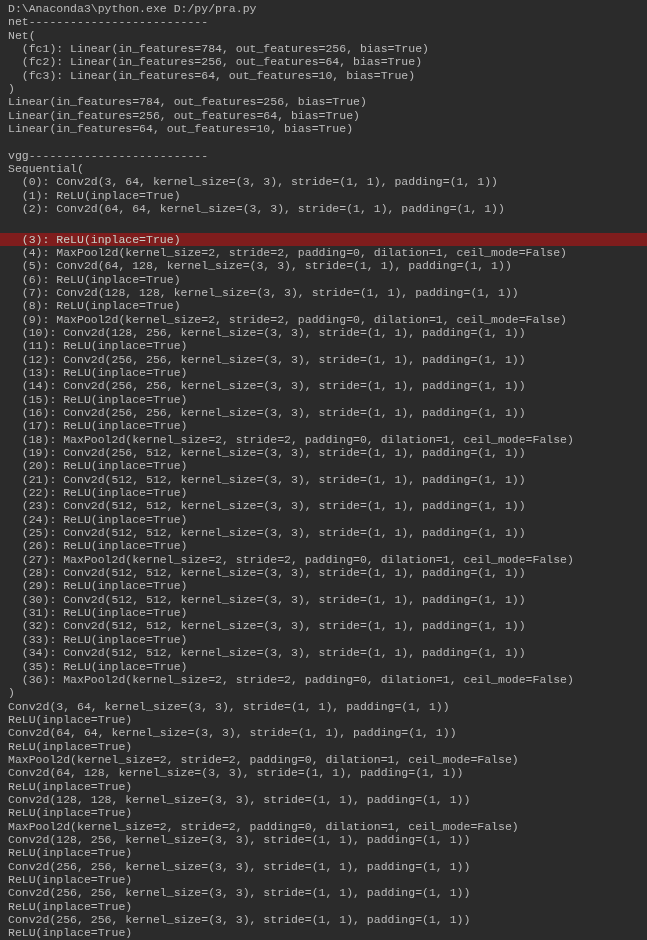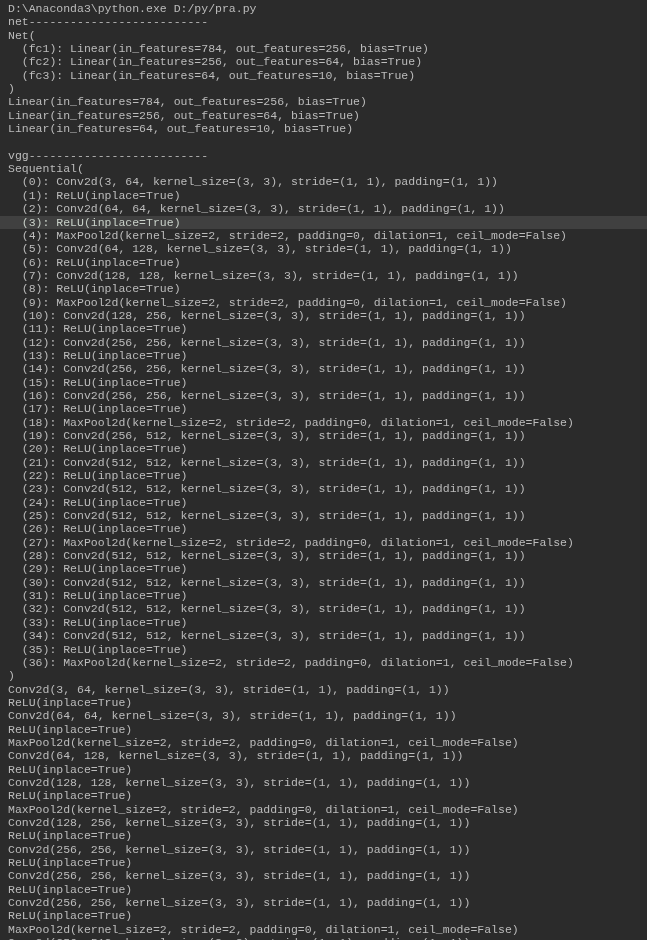--- a/index.html
+++ b/index.html
@@ -15,20 +15,21 @@
     font-size: 11.5px;
     line-height: 13.35px;
     color: #bcbcbc;
     white-space: pre;
     padding: 2px 0 0 0;
   }
   .line {
     padding: 0 8px;
   }
   .line.highlight {
-    background: #404040;
+    background: #7f1d1d;
     color: #c8d0c8;
+    margin-top: 17px;
   }
 </style>
 </head>
 <body>
 
 <div class="console" id="console"><div class="line">D:\Anaconda3\python.exe D:/py/pra.py</div><div class="line">net--------------------------</div><div class="line">Net(</div><div class="line">  (fc1): Linear(in_features=784, out_features=256, bias=True)</div><div class="line">  (fc2): Linear(in_features=256, out_features=64, bias=True)</div><div class="line">  (fc3): Linear(in_features=64, out_features=10, bias=True)</div><div class="line">)</div><div class="line">Linear(in_features=784, out_features=256, bias=True)</div><div class="line">Linear(in_features=256, out_features=64, bias=True)</div><div class="line">Linear(in_features=64, out_features=10, bias=True)</div><div class="line">&nbsp;</div><div class="line">vgg--------------------------</div><div class="line">Sequential(</div><div class="line">  (0): Conv2d(3, 64, kernel_size=(3, 3), stride=(1, 1), padding=(1, 1))</div><div class="line">  (1): ReLU(inplace=True)</div><div class="line">  (2): Conv2d(64, 64, kernel_size=(3, 3), stride=(1, 1), padding=(1, 1))</div><div class="line highlight">  (3): ReLU(inplace=True)</div><div class="line">  (4): MaxPool2d(kernel_size=2, stride=2, padding=0, dilation=1, ceil_mode=False)</div><div class="line">  (5): Conv2d(64, 128, kernel_size=(3, 3), stride=(1, 1), padding=(1, 1))</div><div class="line">  (6): ReLU(inplace=True)</div><div class="line">  (7): Conv2d(128, 128, kernel_size=(3, 3), stride=(1, 1), padding=(1, 1))</div><div class="line">  (8): ReLU(inplace=True)</div><div class="line">  (9): MaxPool2d(kernel_size=2, stride=2, padding=0, dilation=1, ceil_mode=False)</div><div class="line">  (10): Conv2d(128, 256, kernel_size=(3, 3), stride=(1, 1), padding=(1, 1))</div><div class="line">  (11): ReLU(inplace=True)</div><div class="line">  (12): Conv2d(256, 256, kernel_size=(3, 3), stride=(1, 1), padding=(1, 1))</div><div class="line">  (13): ReLU(inplace=True)</div><div class="line">  (14): Conv2d(256, 256, kernel_size=(3, 3), stride=(1, 1), padding=(1, 1))</div><div class="line">  (15): ReLU(inplace=True)</div><div class="line">  (16): Conv2d(256, 256, kernel_size=(3, 3), stride=(1, 1), padding=(1, 1))</div><div class="line">  (17): ReLU(inplace=True)</div><div class="line">  (18): MaxPool2d(kernel_size=2, stride=2, padding=0, dilation=1, ceil_mode=False)</div><div class="line">  (19): Conv2d(256, 512, kernel_size=(3, 3), stride=(1, 1), padding=(1, 1))</div><div class="line">  (20): ReLU(inplace=True)</div><div class="line">  (21): Conv2d(512, 512, kernel_size=(3, 3), stride=(1, 1), padding=(1, 1))</div><div class="line">  (22): ReLU(inplace=True)</div><div class="line">  (23): Conv2d(512, 512, kernel_size=(3, 3), stride=(1, 1), padding=(1, 1))</div><div class="line">  (24): ReLU(inplace=True)</div><div class="line">  (25): Conv2d(512, 512, kernel_size=(3, 3), stride=(1, 1), padding=(1, 1))</div><div class="line">  (26): ReLU(inplace=True)</div><div class="line">  (27): MaxPool2d(kernel_size=2, stride=2, padding=0, dilation=1, ceil_mode=False)</div><div class="line">  (28): Conv2d(512, 512, kernel_size=(3, 3), stride=(1, 1), padding=(1, 1))</div><div class="line">  (29): ReLU(inplace=True)</div><div class="line">  (30): Conv2d(512, 512, kernel_size=(3, 3), stride=(1, 1), padding=(1, 1))</div><div class="line">  (31): ReLU(inplace=True)</div><div class="line">  (32): Conv2d(512, 512, kernel_size=(3, 3), stride=(1, 1), padding=(1, 1))</div><div class="line">  (33): ReLU(inplace=True)</div><div class="line">  (34): Conv2d(512, 512, kernel_size=(3, 3), stride=(1, 1), padding=(1, 1))</div><div class="line">  (35): ReLU(inplace=True)</div><div class="line">  (36): MaxPool2d(kernel_size=2, stride=2, padding=0, dilation=1, ceil_mode=False)</div><div class="line">)</div><div class="line">Conv2d(3, 64, kernel_size=(3, 3), stride=(1, 1), padding=(1, 1))</div><div class="line">ReLU(inplace=True)</div><div class="line">Conv2d(64, 64, kernel_size=(3, 3), stride=(1, 1), padding=(1, 1))</div><div class="line">ReLU(inplace=True)</div><div class="line">MaxPool2d(kernel_size=2, stride=2, padding=0, dilation=1, ceil_mode=False)</div><div class="line">Conv2d(64, 128, kernel_size=(3, 3), stride=(1, 1), padding=(1, 1))</div><div class="line">ReLU(inplace=True)</div><div class="line">Conv2d(128, 128, kernel_size=(3, 3), stride=(1, 1), padding=(1, 1))</div><div class="line">ReLU(inplace=True)</div><div class="line">MaxPool2d(kernel_size=2, stride=2, padding=0, dilation=1, ceil_mode=False)</div><div class="line">Conv2d(128, 256, kernel_size=(3, 3), stride=(1, 1), padding=(1, 1))</div><div class="line">ReLU(inplace=True)</div><div class="line">Conv2d(256, 256, kernel_size=(3, 3), stride=(1, 1), padding=(1, 1))</div><div class="line">ReLU(inplace=True)</div><div class="line">Conv2d(256, 256, kernel_size=(3, 3), stride=(1, 1), padding=(1, 1))</div><div class="line">ReLU(inplace=True)</div><div class="line">Conv2d(256, 256, kernel_size=(3, 3), stride=(1, 1), padding=(1, 1))</div><div class="line">ReLU(inplace=True)</div><div class="line">MaxPool2d(kernel_size=2, stride=2, padding=0, dilation=1, ceil_mode=False)</div><div class="line">Conv2d(256, 512, kernel_size=(3, 3), stride=(1, 1), padding=(1, 1))</div></div>
 
 </body></html>

